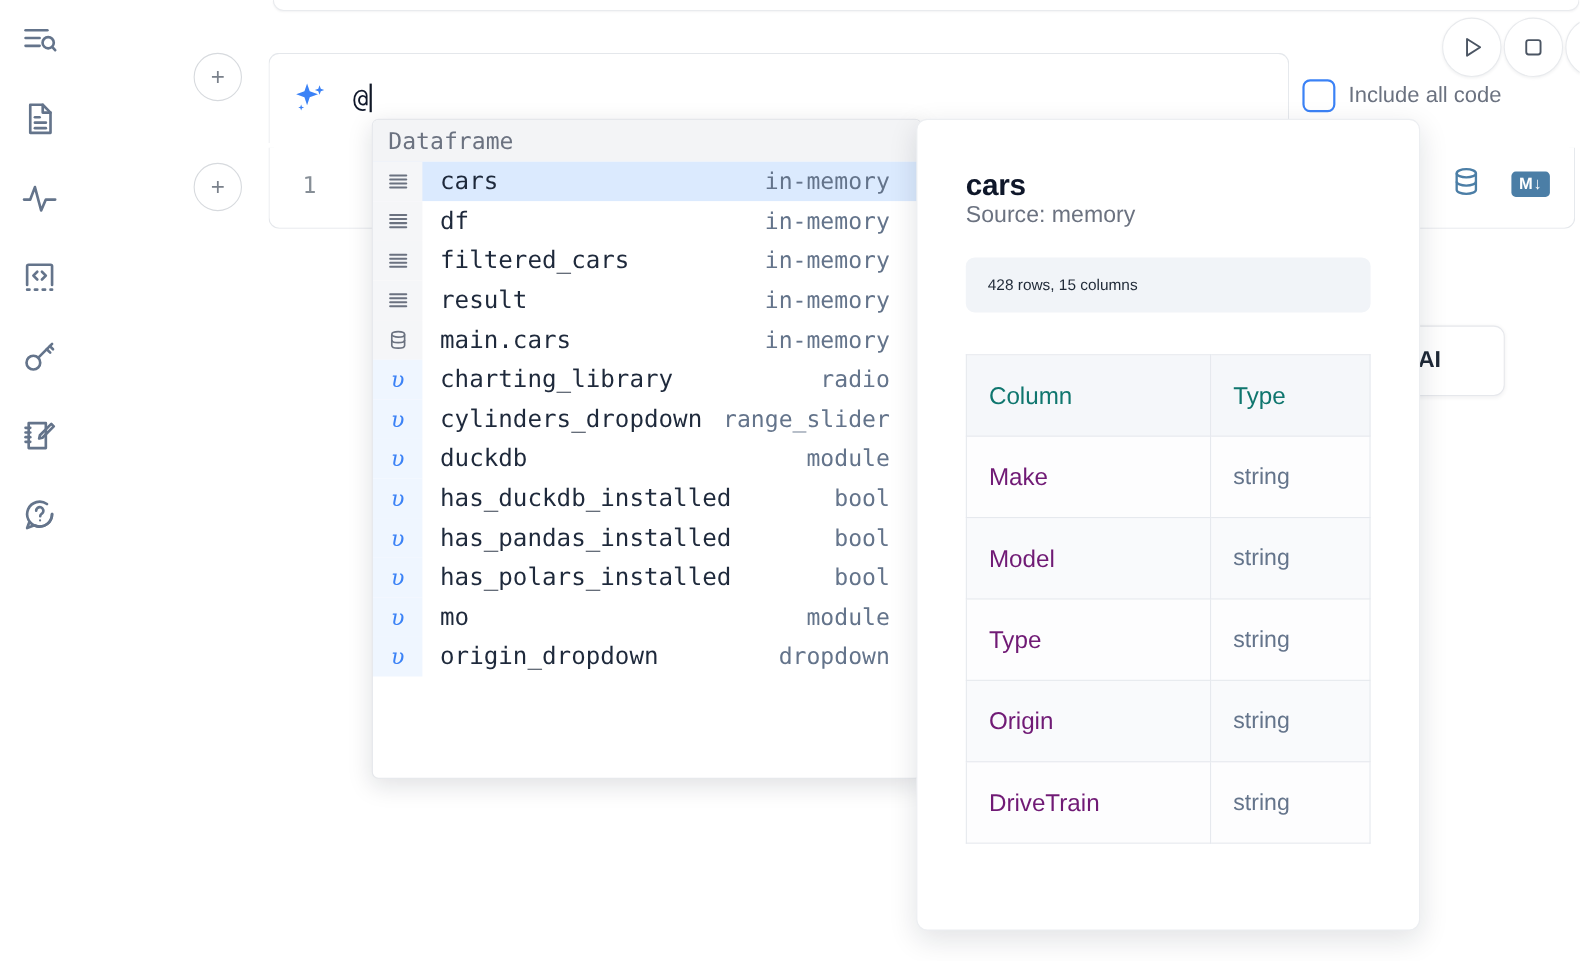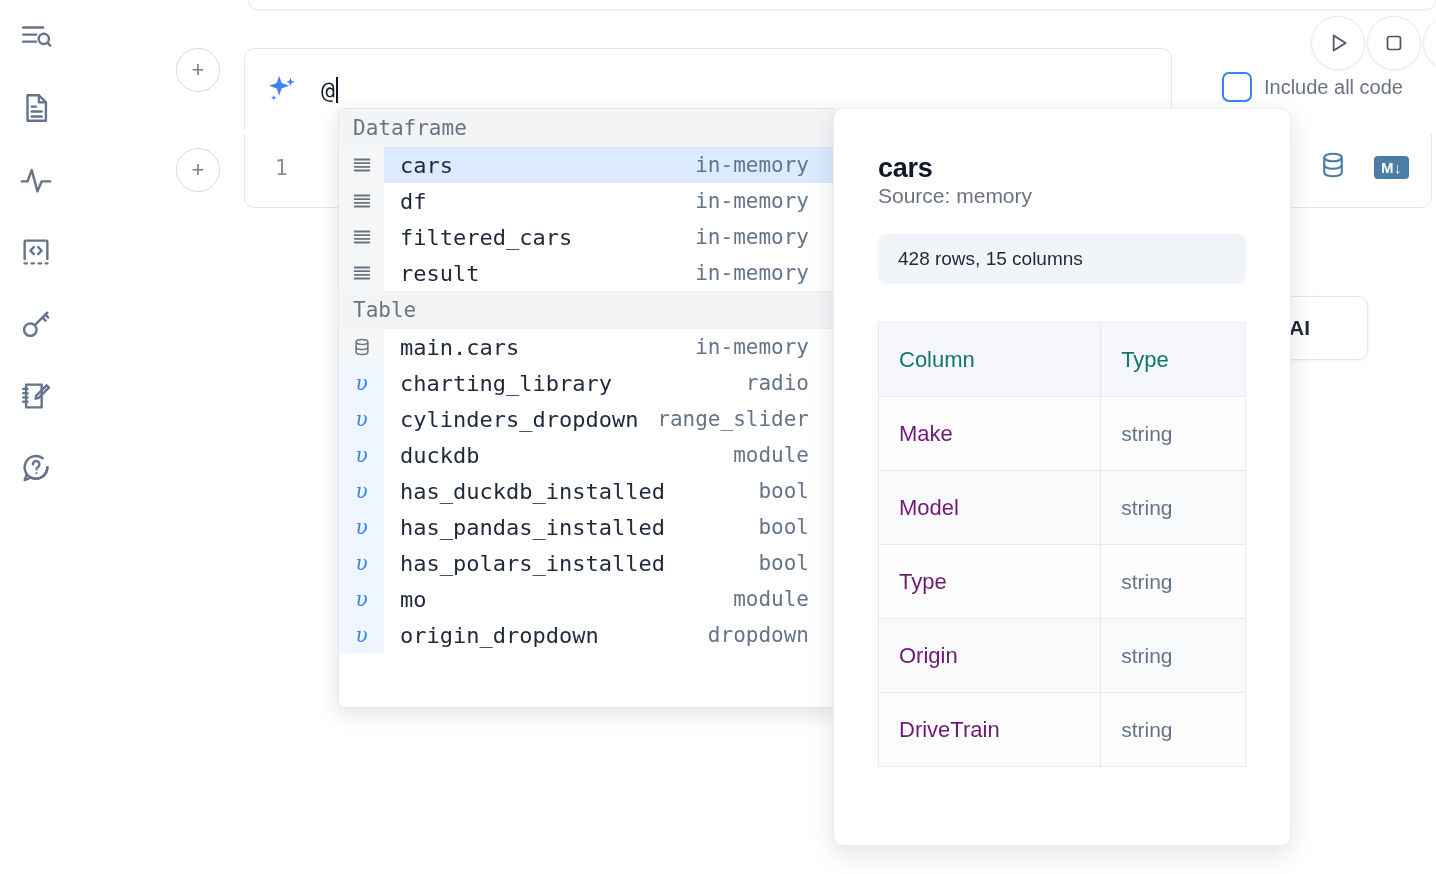--- a/index.html
+++ b/index.html
@@ -55,21 +55,21 @@
 
   
   .round-ctl {
     position:absolute; width:54px; height:54px; border-radius:50%;
     background:#fff; border:1px solid #e8eaed;
     box-shadow:0 1px 3px rgba(15,23,42,0.07);
     display:flex; align-items:center; justify-content:center;
     color:#4b5563; cursor:pointer;
   }
   .chk-row {
-    position:absolute; left:1198px; top:72px;
+    position:absolute; left:1160px; top:72px;
     display:flex; align-items:center; gap:12px; cursor:pointer;padding-left:24px;
   }
   .chk-box {
     width:30px; height:30px; border-radius:7px;
     border:2px solid #3b82f6; background:#fff;
   }
   .chk-label { font-size:20px; color:#6b7280; }
 
   
   .code-cell {
@@ -142,21 +142,21 @@
     position:absolute; left:833px; top:108px; width:458px; height:738px;
     background:#fff; border:1px solid #eceef1; border-radius:10px;
     box-shadow:0 8px 26px rgba(15,23,42,0.12);
     z-index:50; overflow:hidden; padding:44px 44px 0 44px;
   }
   .doc-title { font-size:27px; font-weight:700; color:#0f172a; letter-spacing:-0.3px; }
   .doc-source { font-size:21px; color:#6b7280; }
   .doc-chip {
     margin-top:26px; background:#f1f4f8; border-radius:8px;
     height:50px; display:flex; align-items:center; padding-left:20px;
-    font-size:19px; color:#1f2937;
+    font-size:14px; color:#1f2937;
   }
   .doc-table { margin-top:38px; width:100%; border-collapse:collapse; }
   .doc-table th, .doc-table td {
     border:1px solid #e6e9ee; text-align:left; padding:18px 20px; height:74px;
   }
   .doc-table th { background:#f5f7fa; font-size:22px; font-weight:400; color:#0f766e; }
   .doc-table td.col {
     font-family:Liberation Sans, sans-serif;
     font-size:22px; color:#701a75; background:#fdfdfe;
   }
@@ -330,21 +330,20 @@
           <svg width="22" height="22" viewBox="0 0 24 24" stroke="currentColor" stroke-width="2" stroke-linecap="round">
             <line x1="4" y1="6" x2="20" y2="6"></line>
             <line x1="4" y1="10" x2="20" y2="10"></line>
             <line x1="4" y1="14" x2="20" y2="14"></line>
             <line x1="4" y1="18" x2="20" y2="18"></line>
           </svg>
         </span>
         <span class="ac-name">result</span>
         <span class="ac-type">in-memory</span>
       </div>
-      <div class="ac-group">Table</div>
       <div class="ac-row">
         <span class="ac-ico">
           <svg width="20" height="20" viewBox="0 0 24 24" fill="none" stroke="currentColor" stroke-width="1.8">
             <ellipse cx="12" cy="6" rx="7" ry="3"></ellipse>
             <path d="M5 6v12c0 1.7 3.1 3 7 3s7-1.3 7-3V6"></path>
             <path d="M5 12c0 1.7 3.1 3 7 3s7-1.3 7-3"></path>
           </svg>
         </span>
         <span class="ac-name">main.cars</span>
         <span class="ac-type">in-memory</span>

